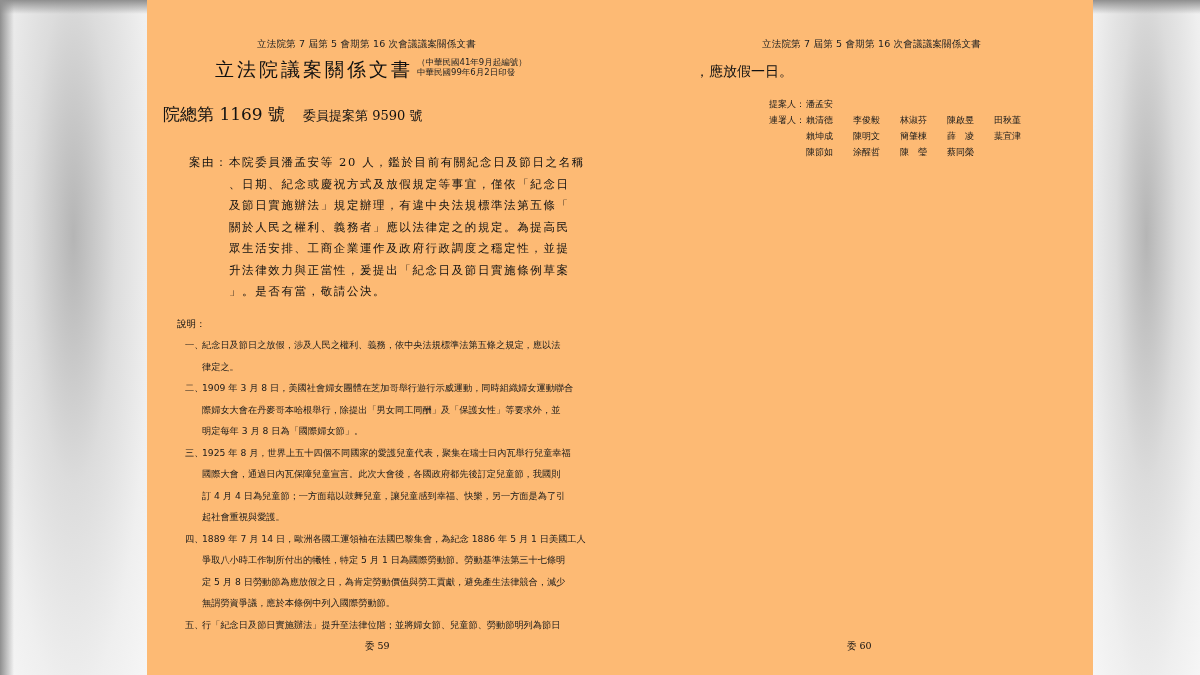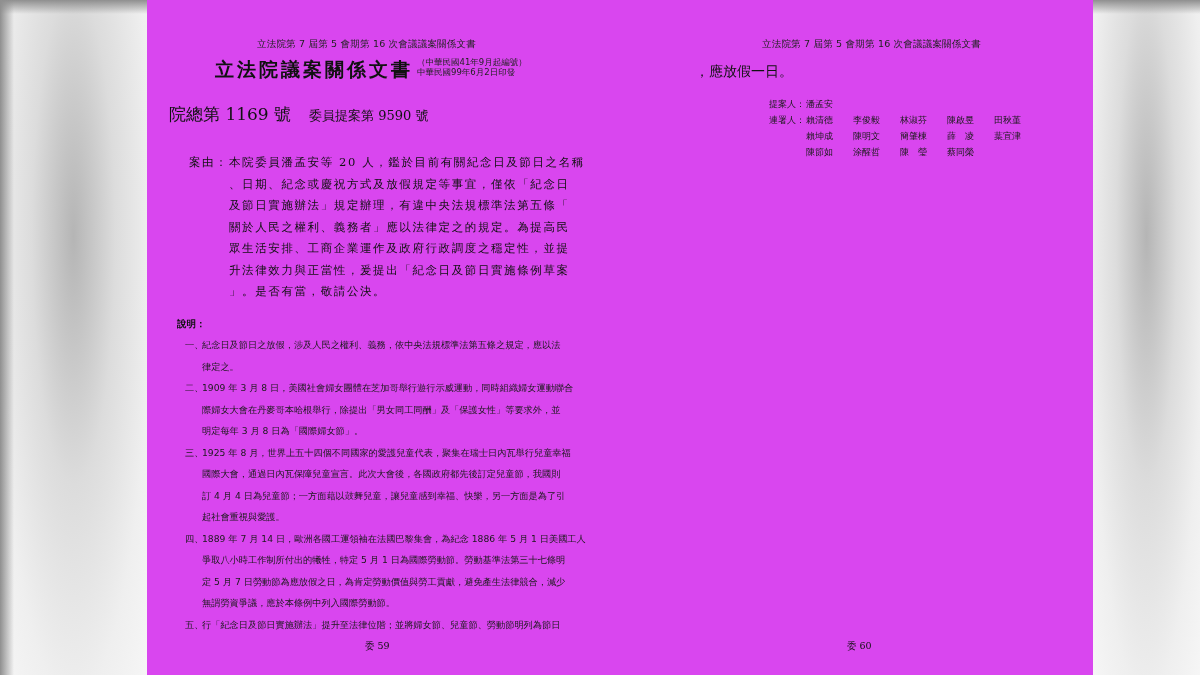--- a/index.html
+++ b/index.html
@@ -17,57 +17,56 @@
   .bg-left::before, .bg-right::before {
     content:""; position:absolute; left:0; right:0; top:0; height:14px;
     background:linear-gradient(#8f8f8f, rgba(200,200,200,0));
   }
   .bg-left::after {
     content:""; position:absolute; top:0; left:0; bottom:0; width:14px;
     background:linear-gradient(90deg,#8f8f8f, rgba(200,200,200,0));
   }
   .sheet {
     position:absolute; top:0; left:147px; width:946px; height:675px;
-    background:#d946ef;
+    background:#fdba74;
   }
   .page { position:absolute; top:0; height:675px; color:#111; }
   .page-left { left:0; width:470px; }
   .page-right { left:470px; width:476px; }
 
   .running-header {
     position:absolute; font-size:9.5px; letter-spacing:0.2px; color:#222;
     font-family:"DejaVu Sans", sans-serif;
   }
   .page-left .running-header { top:38px; left:110px; }
   .page-right .running-header { top:38px; left:145px; }
 
   .doc-title {
-    position:absolute; top:57px; left:68px; font-size:19px; letter-spacing:3px; color:#111;font-weight:bold;
+    position:absolute; top:57px; left:68px; font-size:19px; letter-spacing:3px; color:#111;
   }
   .pub-info {
     position:absolute; top:57px; left:270px; font-size:8.5px; line-height:10px;
     font-family:"DejaVu Sans", sans-serif; color:#222; text-align:left;
   }
   .doc-number {
-    position:absolute; top:103px; left:22px; font-size:17px; color:#111;
+    position:absolute; top:103px; left:16px; font-size:17px; color:#111;
   }
   .doc-number .sub { font-size:13px; margin-left:18px; }
 
   .reason {
     position:absolute; top:152px; left:42px; width:380px; font-size:11.5px;
     line-height:21.5px; color:#111; letter-spacing:1.6px;
   }
   .reason .label { position:absolute; left:0; top:0; }
   .reason .body { margin-left:40px; }
   .reason .line { display:block; white-space:nowrap; }
 
   .explain-label {
     position:absolute; top:318px; left:30px; font-size:9.5px;
     font-family:"DejaVu Sans", sans-serif;
-    font-weight:bold;
   }
   .explain {
     position:absolute; top:334px; left:38px; width:400px; font-size:9.2px;
     line-height:21.5px; font-family:"DejaVu Sans", sans-serif; color:#1a1a1a;
   }
   .explain .item { position:relative; padding-left:17px; }
   .explain .num { position:absolute; left:0; top:0; }
   .explain .line { display:block; white-space:nowrap; }
 
   .continued {
@@ -138,21 +137,21 @@
         <span class="num">三、</span>
         <span class="line">1925 年 8 月，世界上五十四個不同國家的愛護兒童代表，聚集在瑞士日內瓦舉行兒童幸福</span>
         <span class="line">國際大會，通過日內瓦保障兒童宣言。此次大會後，各國政府都先後訂定兒童節，我國則</span>
         <span class="line">訂 4 月 4 日為兒童節；一方面藉以鼓舞兒童，讓兒童感到幸福、快樂，另一方面是為了引</span>
         <span class="line">起社會重視與愛護。</span>
       </div>
       <div class="item">
         <span class="num">四、</span>
         <span class="line">1889 年 7 月 14 日，歐洲各國工運領袖在法國巴黎集會，為紀念 1886 年 5 月 1 日美國工人</span>
         <span class="line">爭取八小時工作制所付出的犧牲，特定 5 月 1 日為國際勞動節。勞動基準法第三十七條明</span>
-        <span class="line">定 5 月 7 日勞動節為應放假之日，為肯定勞動價值與勞工貢獻，避免產生法律競合，減少</span>
+        <span class="line">定 5 月 8 日勞動節為應放假之日，為肯定勞動價值與勞工貢獻，避免產生法律競合，減少</span>
         <span class="line">無謂勞資爭議，應於本條例中列入國際勞動節。</span>
       </div>
       <div class="item">
         <span class="num">五、</span>
         <span class="line">行「紀念日及節日實施辦法」提升至法律位階；並將婦女節、兒童節、勞動節明列為節日</span>
       </div>
     </div>
 
     <div class="page-num">委 59</div>
   </div>

